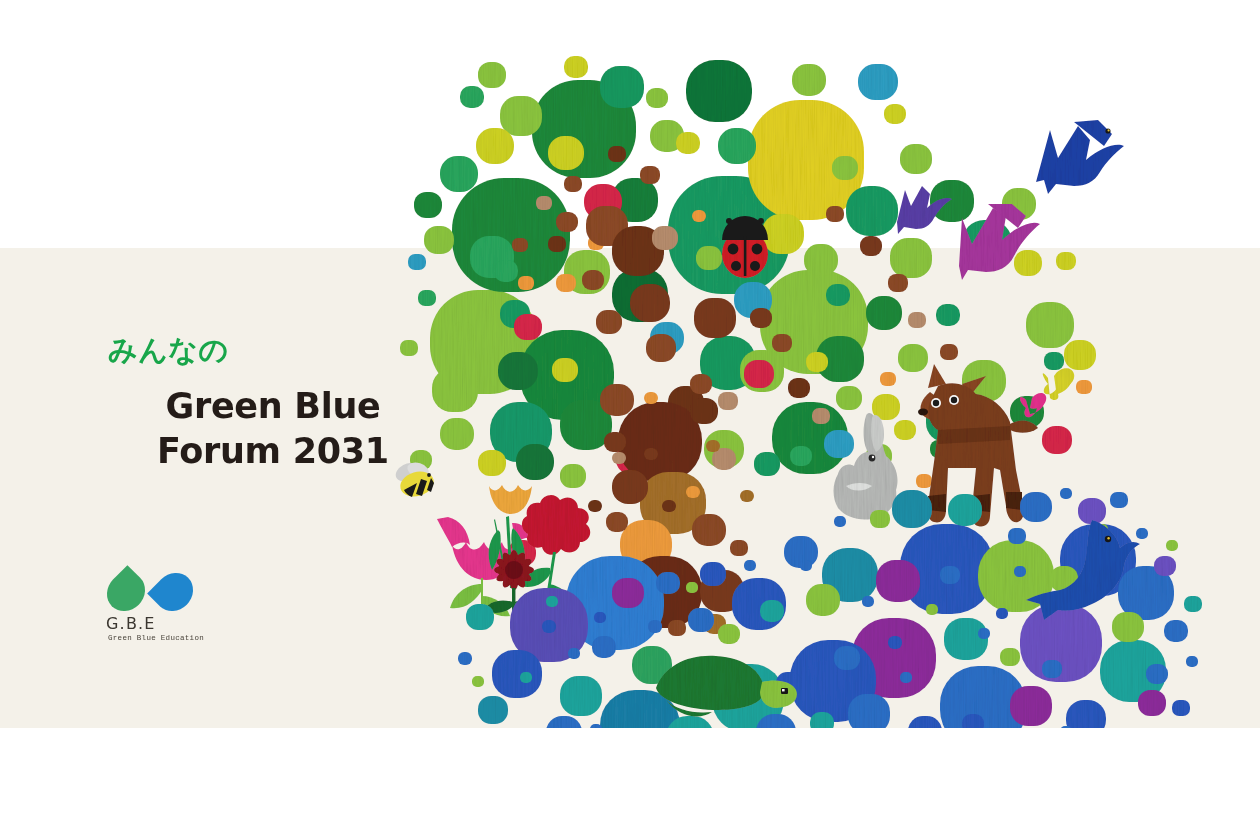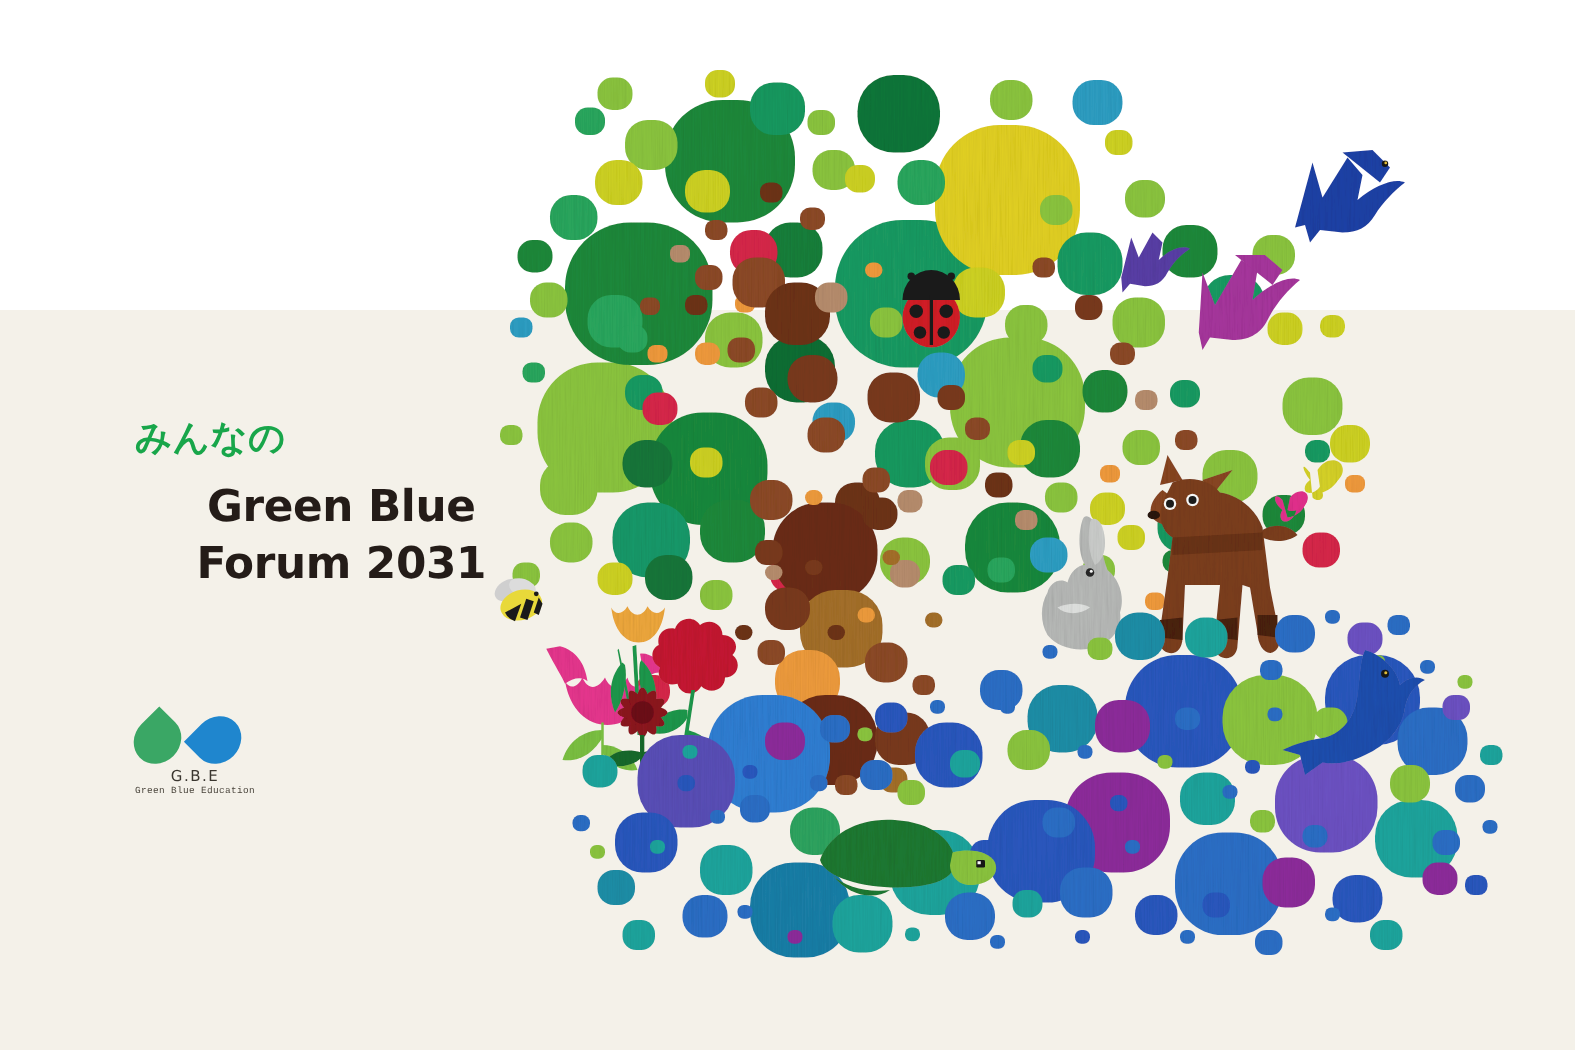--- a/index.html
+++ b/index.html
@@ -1,21 +1,21 @@
 <!DOCTYPE html>
 <html><head>
 <meta charset="utf-8">
 <style>
   html,body{margin:0;padding:0;}
   body{
     width:1260px;height:840px;overflow:hidden;
     font-family:"Liberation Sans","DejaVu Sans",sans-serif;
     background:#ffffff;
   }
-  #poster{position:relative;width:1260px;height:840px;overflow:hidden;background:#ffffff;}
+  #poster{position:relative;width:1260px;height:728px;overflow:hidden;background:#ffffff;}
   .bg-sky{position:absolute;left:0;top:0;width:1260px;height:248px;background:#ffffff;}
   .bg-ground{position:absolute;left:0;top:248px;width:1260px;height:592px;background:#f4f1e9;}
 
   
   .textblock{position:absolute;left:108px;top:330px;width:330px;}
   .jp-line{
     font-family:"DejaVu Sans",sans-serif;
     font-weight:700;font-size:29px;line-height:40px;letter-spacing:.5px;
     color:#18a64a;margin:0;white-space:nowrap;
   }
@@ -27,21 +27,21 @@
     color:#241c18;white-space:nowrap;text-align:center;
   }
   .title span{display:block;}
 
   
   .logo{position:absolute;left:106px;top:572px;width:100px;}
   .logo-marks{position:relative;height:40px;width:92px;}
   .leaf{position:absolute;top:2px;width:40px;height:36px;}
   .leaf-green{left:0;background:#3aa765;border-radius:50% 0 50% 50%;transform:rotate(-45deg);}
   .leaf-blue{left:48px;background:#1f86ce;border-radius:0 50% 50% 50%;transform:rotate(-45deg);}
-  .logo-abbr{margin:2px 0 0 0;text-align:center;font-size:12px;letter-spacing:1.2px;color:#3b3730;font-family:"DejaVu Sans",sans-serif;}
+  .logo-abbr{margin:2px 0 0 0;text-align:left;font-size:16px;letter-spacing:1.2px;color:#3b3730;font-family:"DejaVu Sans",sans-serif;}
   .logo-sub{margin:1px 0 0 0;text-align:center;font-size:7.5px;letter-spacing:.3px;color:#4a453c;font-family:Liberation Mono, monospace;}
 
   
   .art{position:absolute;left:0;top:0;width:1260px;height:840px;pointer-events:none;}
 </style>
 </head>
 <body>
 
 <div id="poster">
 

